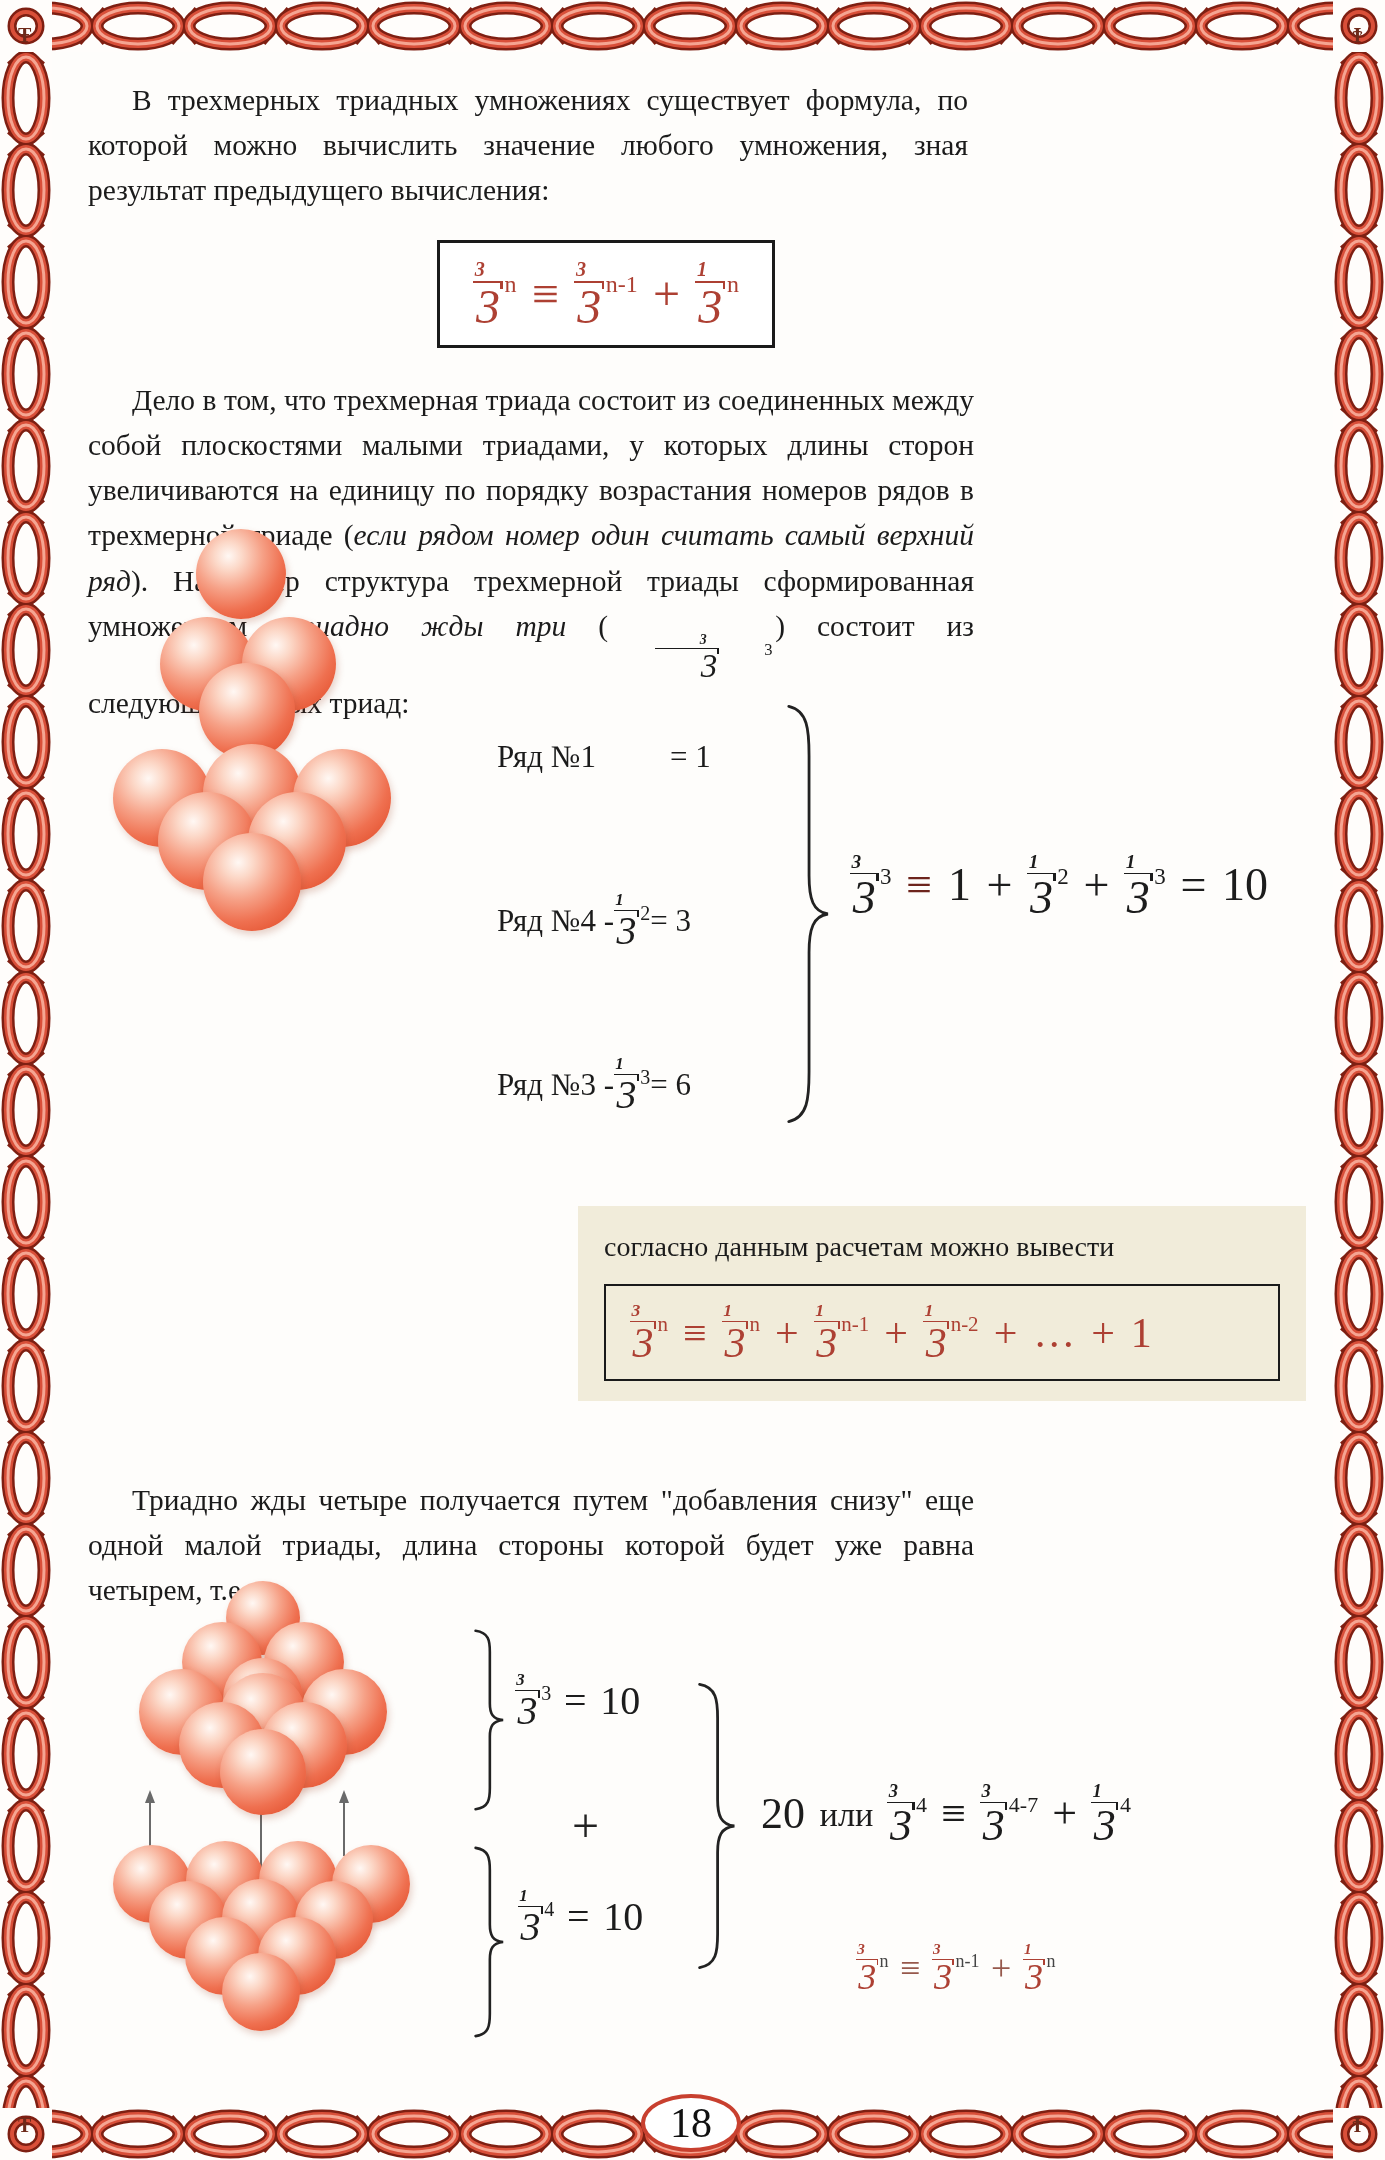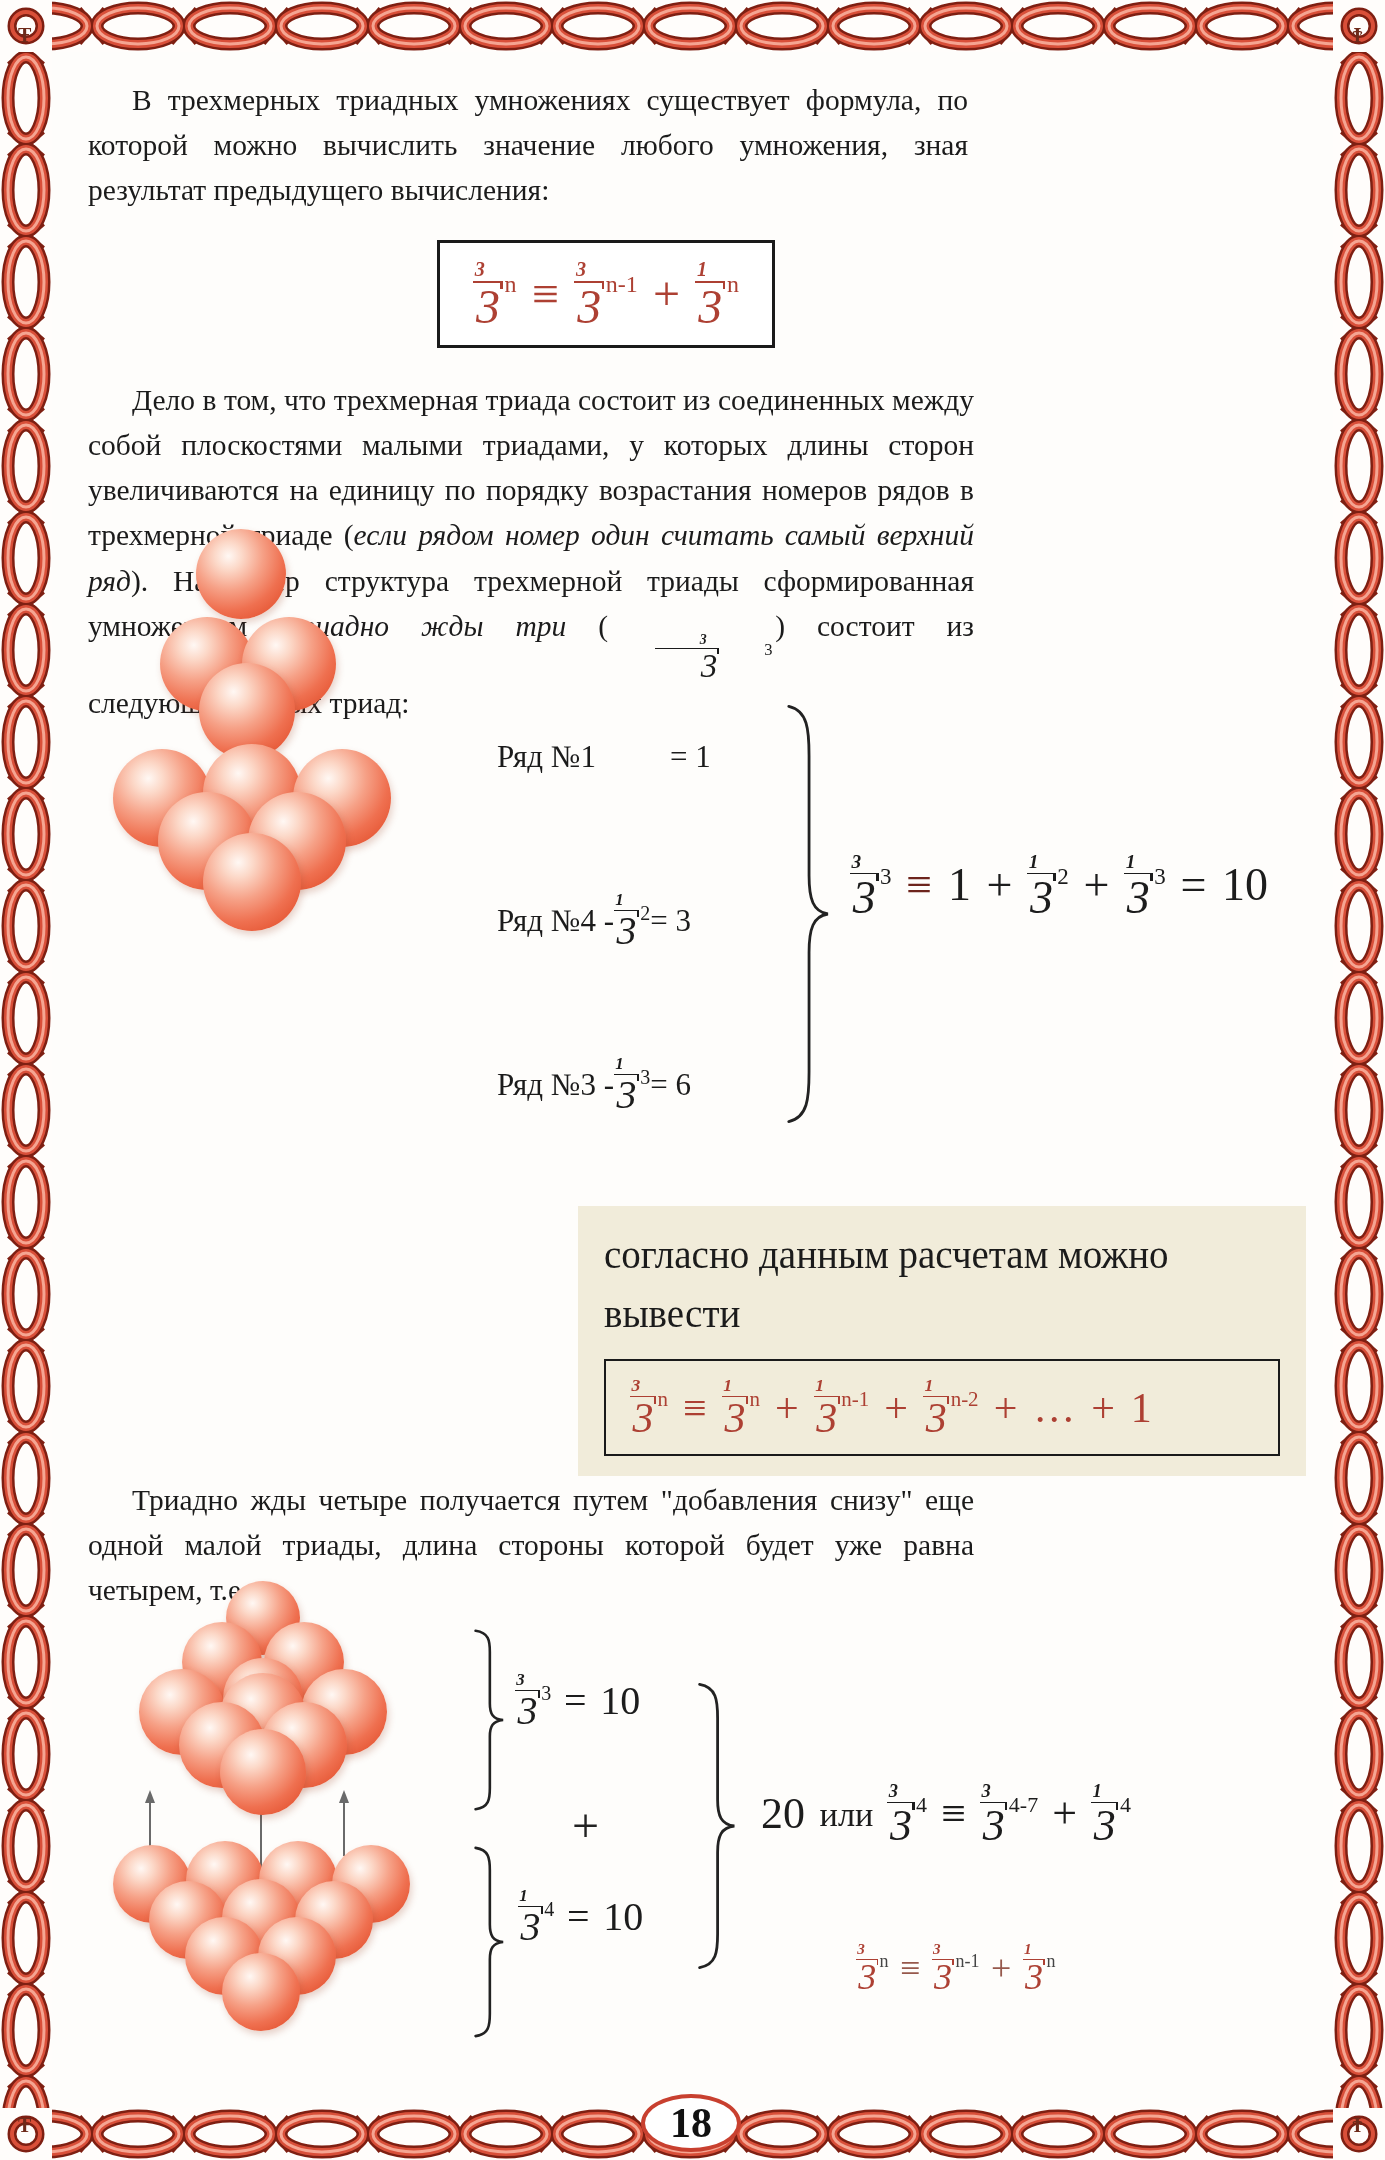--- a/index.html
+++ b/index.html
@@ -8,21 +8,21 @@
         font-family:"Liberation Serif", serif;color:#1b1b1b;margin:0 auto}
   
   .bstrip{position:absolute;display:block}
   .corner{position:absolute;width:52px;height:52px;background:#fffdfb}
   .corner svg{display:block}
   .corner-mark{position:absolute;font-size:20px;color:#6e2a1a;font-weight:bold;z-index:5}
   
   .para{position:absolute;font-size:29.5px;line-height:1.53;text-align:justify;text-indent:44px}
   .pnum-oval{position:absolute;left:641px;top:2094px;width:100px;height:58px;background:#ffffff;
              border:4px solid #c8402f;border-radius:50%;display:flex;align-items:center;justify-content:center;
-             font-size:42px;font-weight:bold;color:#111;z-index:6}
+             font-size:42px;font-weight:normal;color:#111;z-index:6}
   
   .formula{display:flex;align-items:center;gap:0.30em;line-height:1}
   .formula .op{padding:0 0.02em}
   .formula .ftxt{padding:0 0.02em}
   .f-red{color:#ad4033}
   .f-dark{color:#1c1c1c}
   .f-dark .equiv{color:#6d241c}
   .f-mix{color:#ad4033}
   .f-mix .t-exp{color:#454545}
   .f-mix .op{color:#96584c}
@@ -39,21 +39,21 @@
   .fbox1{position:absolute;left:437px;top:240px;width:338px;height:108px;border:3px solid #1a1a1a;
          display:flex;align-items:center;justify-content:center;background:#fff}
   .fbox1 .formula{font-size:48px}
   
   .row{position:absolute;left:497px;width:310px;height:86px;display:flex;align-items:center;font-size:31px}
   .row .rowf{font-size:40px}
   .row1 .eq{margin-left:74px}
   .sum-eq{position:absolute;left:850px;top:852px;font-size:46px}
   
   .notebox{position:absolute;left:578px;top:1206px;width:728px;background:#f1ecda;padding:20px 26px 20px 26px}
-  .notebox .nline{font-size:39px;line-height:1.5}
+  .notebox .nline{font-size:28px;line-height:1.5}
   .nformula{margin-top:16px;border:2px solid #1a1a1a;padding:16px 14px 16px 24px;display:flex;align-items:center}
   .nformula .formula{font-size:42px;gap:0.34em}
   
   .pyr-eq{position:absolute;left:515px;top:1672px;font-size:40px}
   .tri-eq{position:absolute;left:518px;top:1888px;font-size:40px}
   .plus-sign{position:absolute;left:572px;top:1798px;font-size:48px;color:#222}
   .result-eq{position:absolute;left:760px;top:1782px;font-size:44px}
   .fig2-caption{position:absolute;left:712px;top:1890px;font-size:31px;font-style:italic;color:#161616}
   .red-formula{position:absolute;left:856px;top:1942px;font-size:36px}
   

